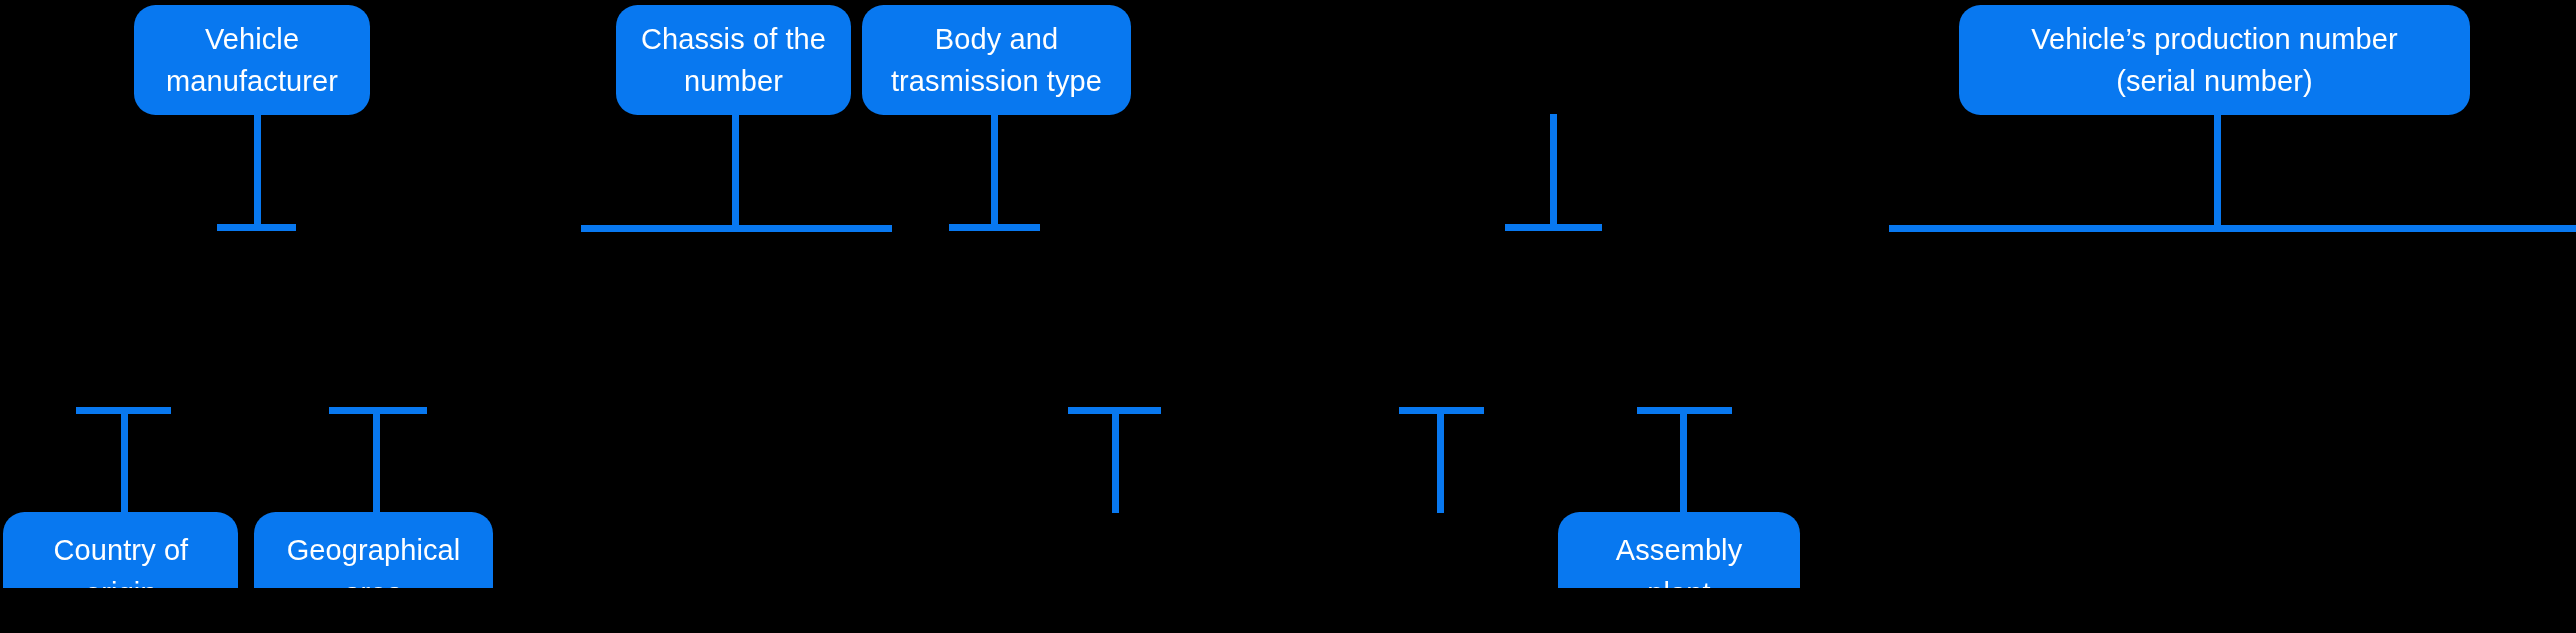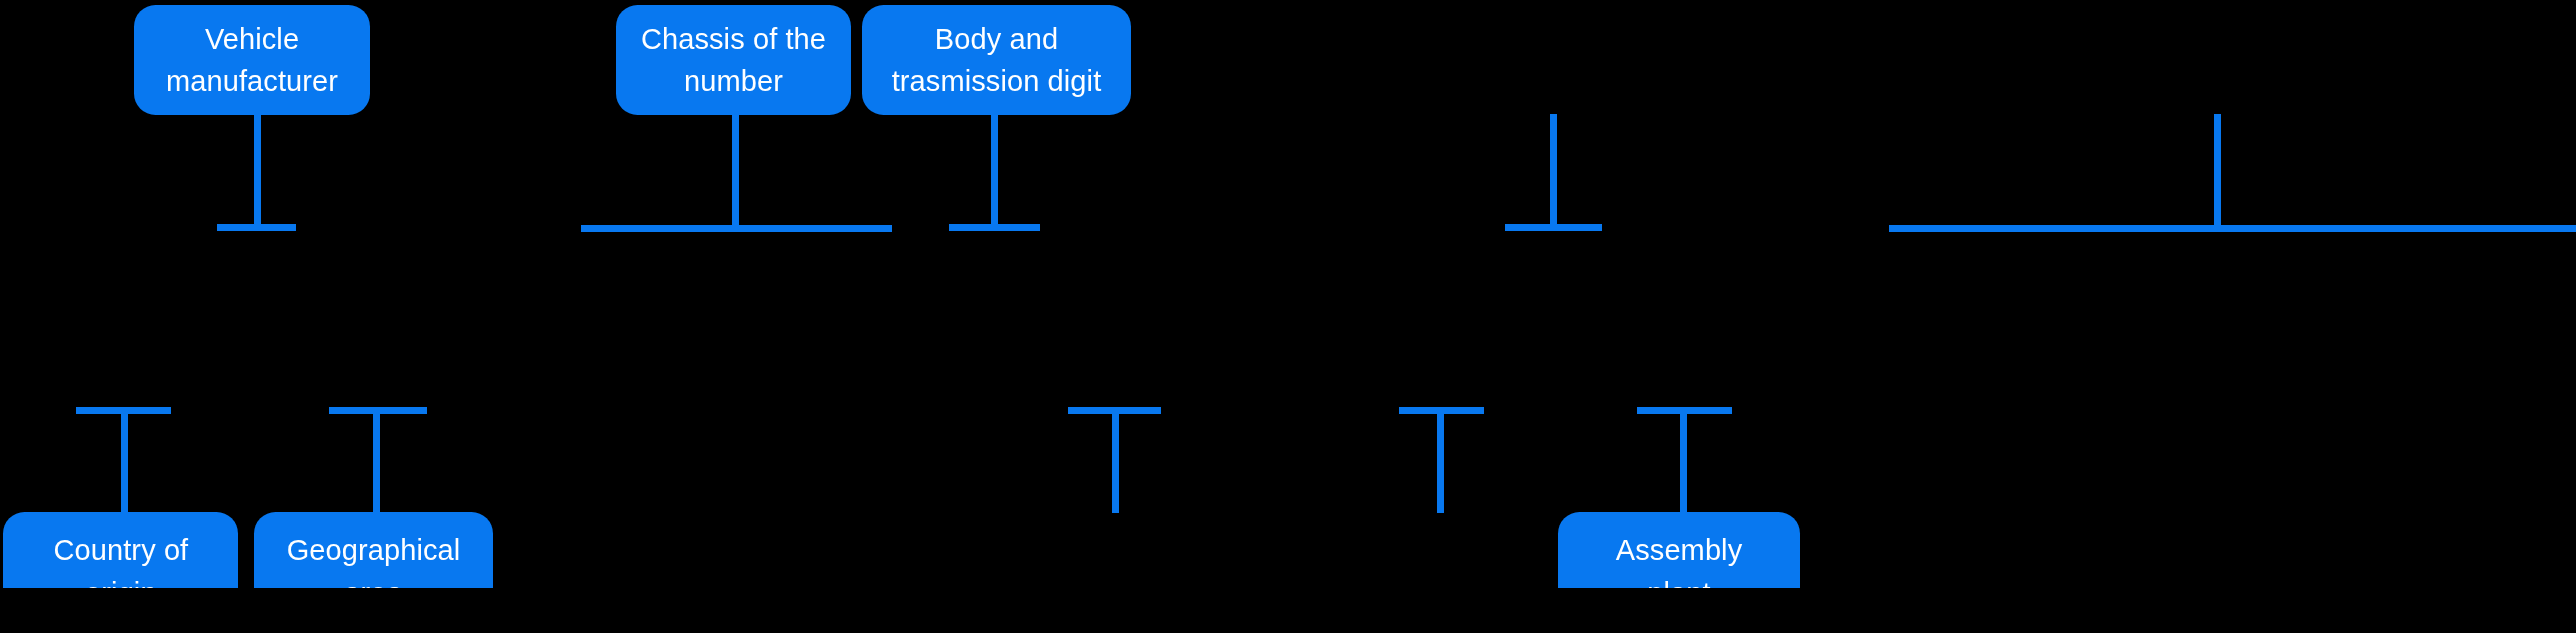--- a/index.html
+++ b/index.html
@@ -55,24 +55,28 @@
 manufacturer</span>
   </div>
 
   <div class="node" style="left:616px;top:5.4px;width:235px;height:110px">
     <span class="node-label">Chassis of the
 number</span>
   </div>
 
   <div class="node" style="left:862px;top:5.4px;width:269px;height:110px">
     <span class="node-label">Body and
-trasmission digit</span>
+trasmission type</span>
   </div>
 
 
+  <div class="node" style="left:1959px;top:5.4px;width:511px;height:110px">
+    <span class="node-label">Vehicle’s production number
+(serial number)</span>
+  </div>
 
   <div class="vline" style="left:254px;top:114px;height:110px"></div>
   <div class="hcap" style="left:217px;top:224px;width:79px"></div>
 
   <div class="vline" style="left:732px;top:114px;height:111px"></div>
   <div class="hcap" style="left:581px;top:225px;width:311px"></div>
 
   <div class="vline" style="left:991px;top:114px;height:110px"></div>
   <div class="hcap" style="left:949px;top:224px;width:91px"></div>
 

